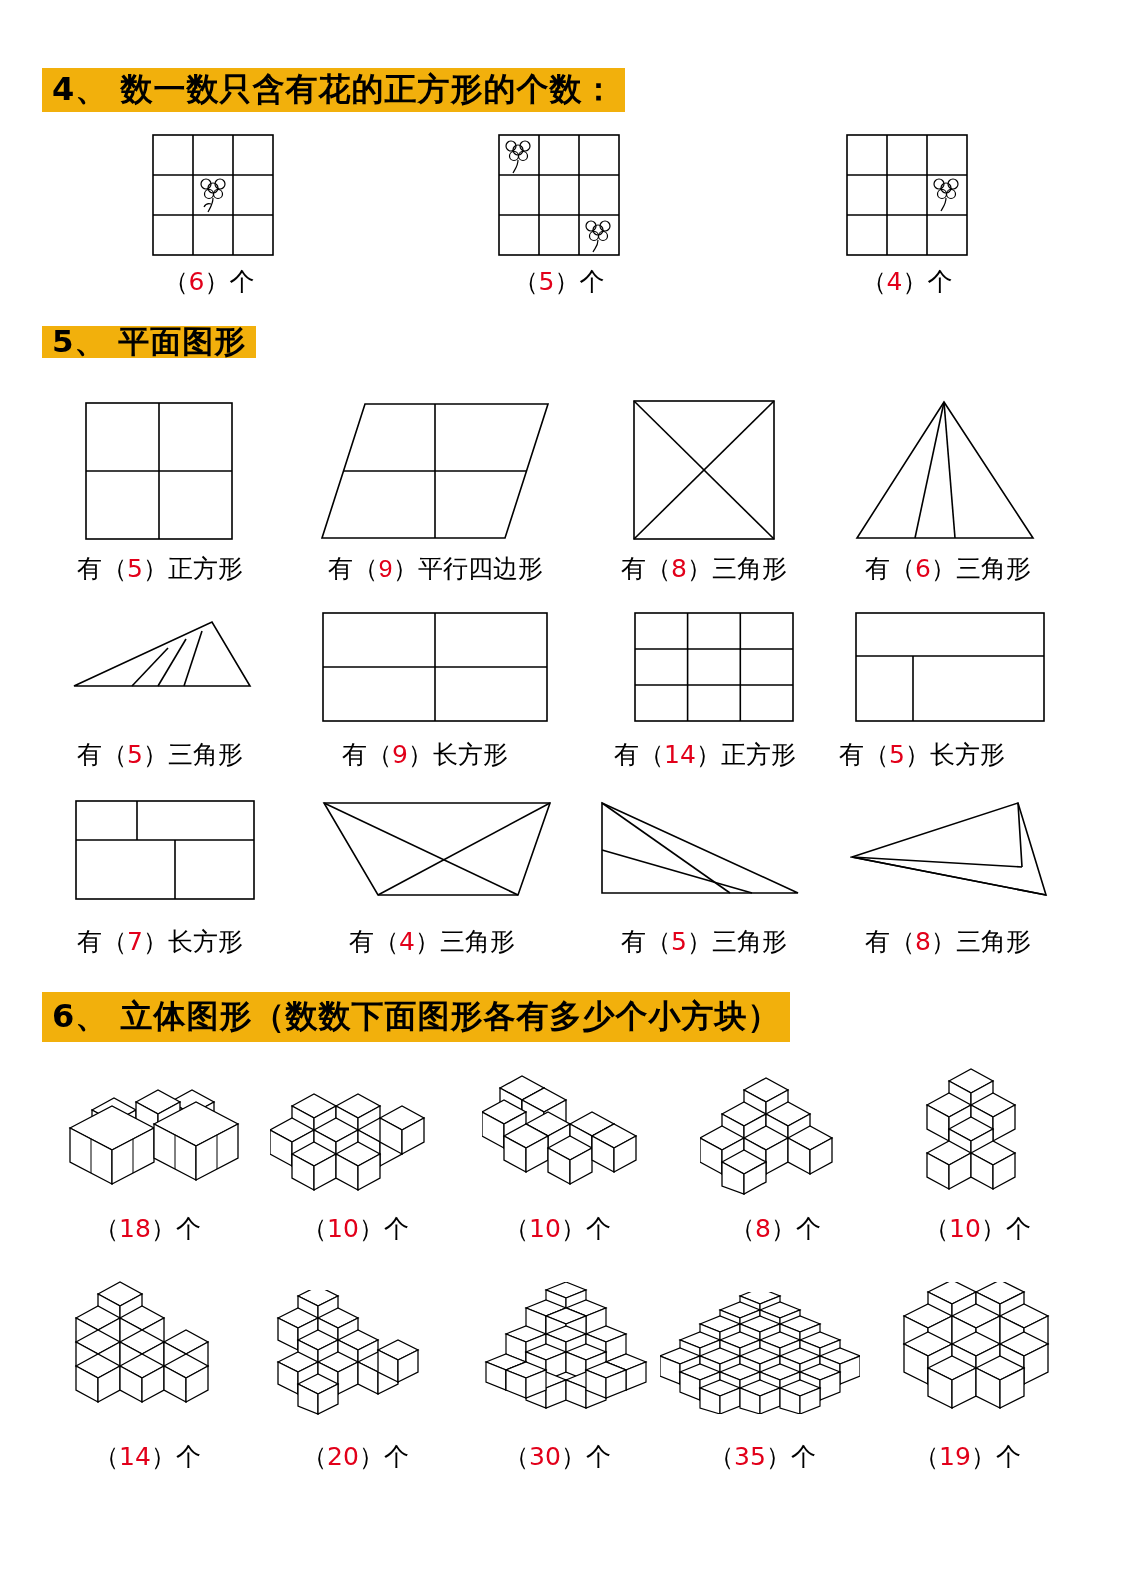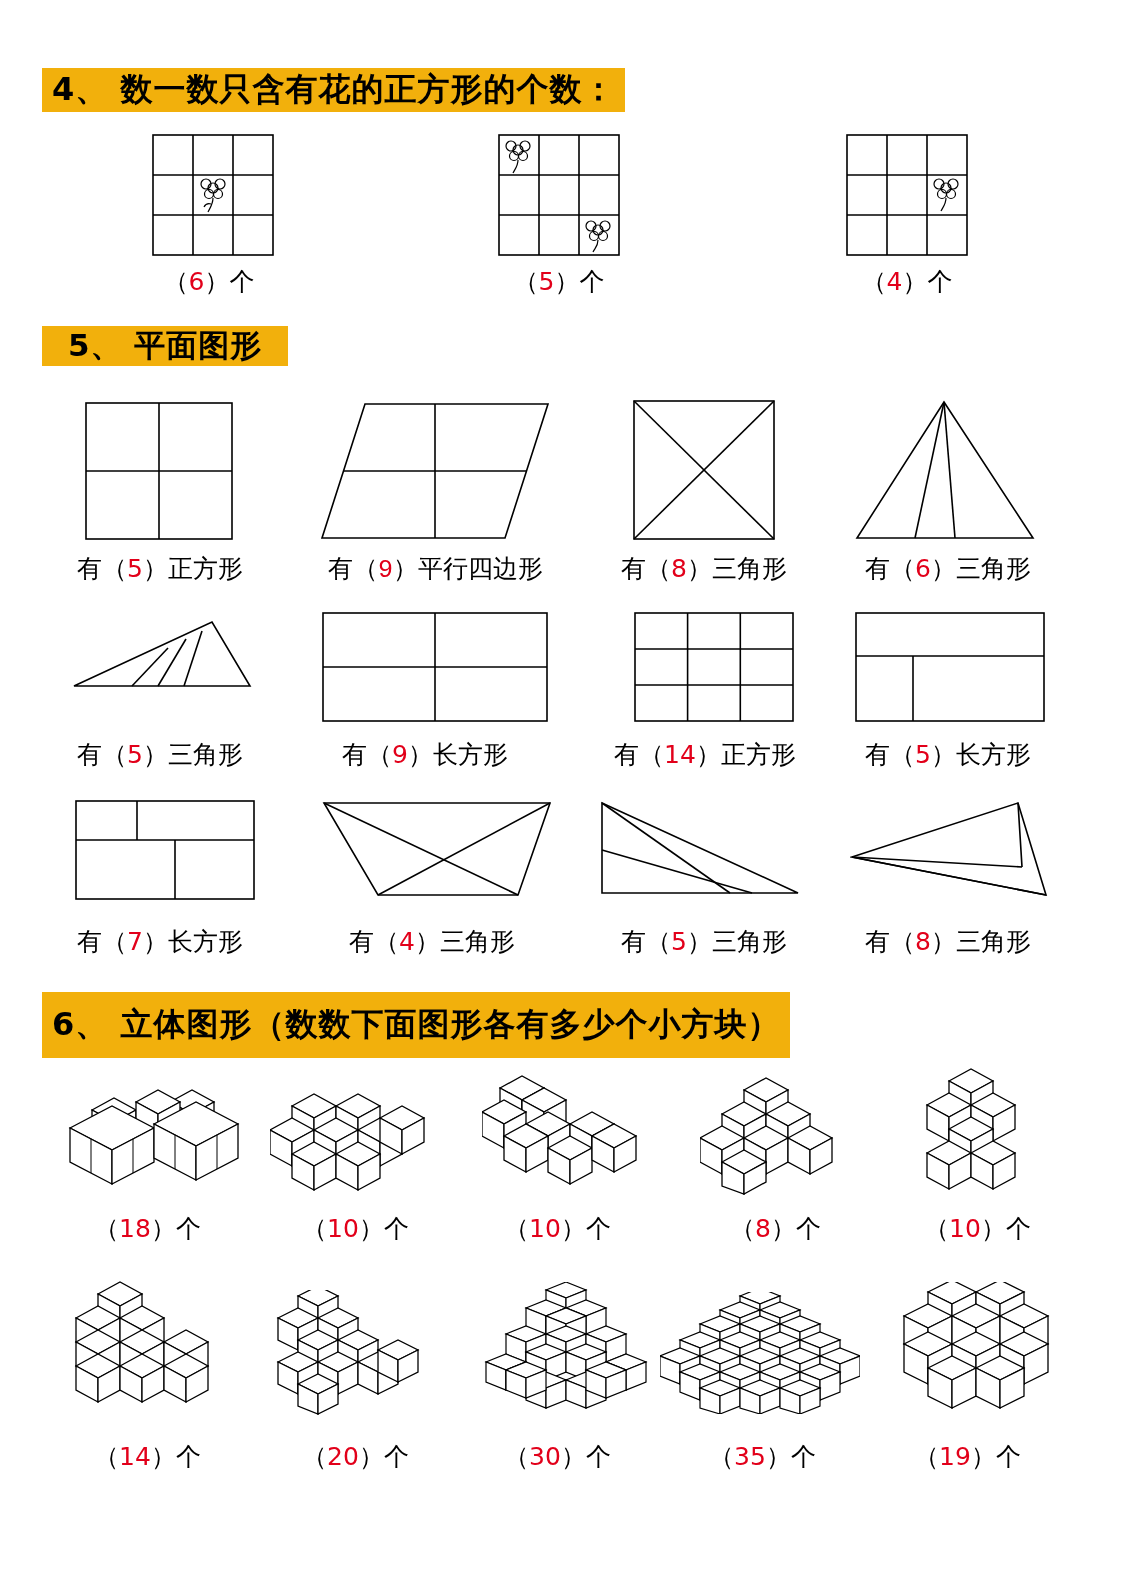--- a/index.html
+++ b/index.html
@@ -34,28 +34,28 @@
     align-items: center;
   }
   #hdr4 {
     left: 42px; top: 68px;
     height: 44px;
     padding: 0 10px;
     font-size: 32px;
   }
   #hdr5 {
     left: 42px; top: 326px;
-    height: 40px;
-    padding: 0 26px;
+    height: 32px;
+    padding: 0 10px;
     font-size: 31px;
   }
   #hdr6 {
     left: 42px; top: 992px;
     height: 34px;
-    padding: 16px 10px;
+    padding: 8px 10px;
     font-size: 32px;
     text-align: right;
   }
 
   
   .caption {
     position: absolute;
     font-family: "DejaVu Sans", sans-serif;
     font-size: 25px;
     color: #000;
@@ -272,21 +272,21 @@
 
   <div class="caption" style="left:60px; top:738px; width:200px;">
     <span>有（</span><span class="num">5</span><span>）三角形</span>
   </div>
   <div class="caption" style="left:320px; top:738px; width:210px;">
     <span>有（</span><span class="num">9</span><span>）长方形</span>
   </div>
   <div class="caption" style="left:595px; top:738px; width:220px;">
     <span>有（</span><span class="num">14</span><span>）正方形</span>
   </div>
-  <div class="caption" style="left:848px; top:738px; width:200px;">
+  <div class="caption" style="left:822px; top:738px; width:200px;">
     <span>有（</span><span class="num">5</span><span>）长方形</span>
   </div>
 
   <div class="fig" style="left:75px; top:800px;">
     <svg width="180" height="100" viewBox="0 0 180 100">
       <g stroke="#000" stroke-width="1.6" fill="none">
         <rect x="1" y="1" width="178" height="98"></rect>
         <line x1="1" y1="40" x2="179" y2="40"></line>
         <line x1="62" y1="1" x2="62" y2="40"></line>
         <line x1="100" y1="40" x2="100" y2="99"></line>

